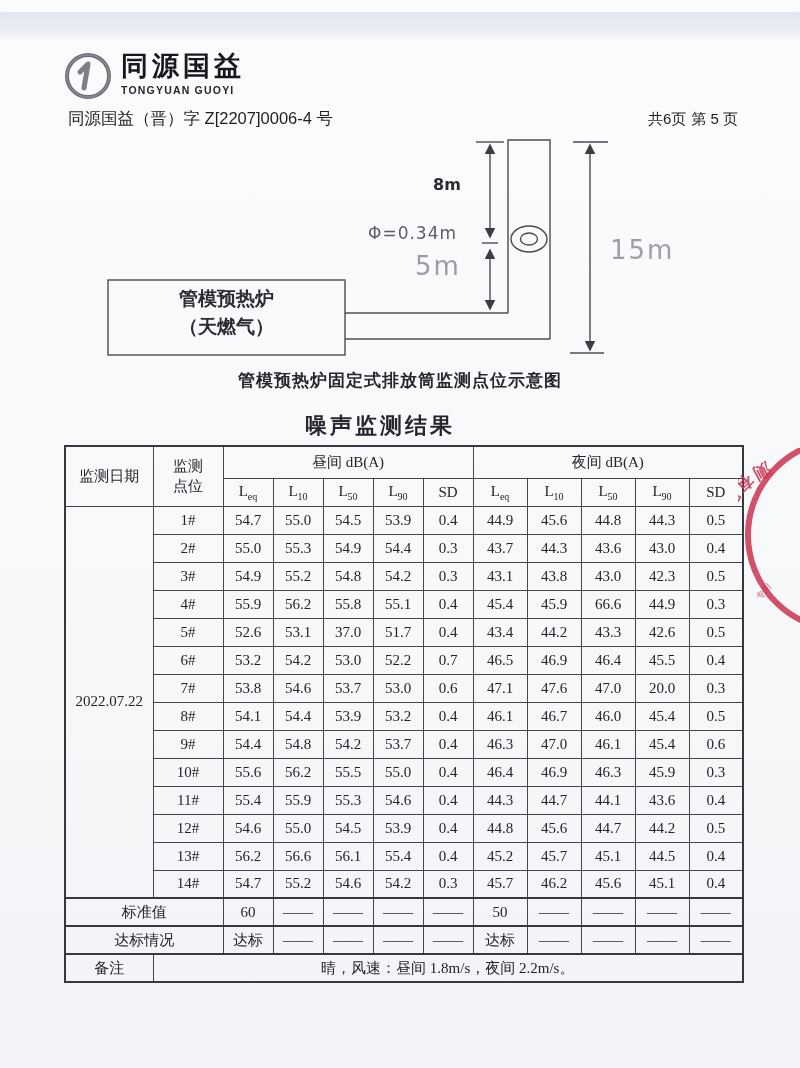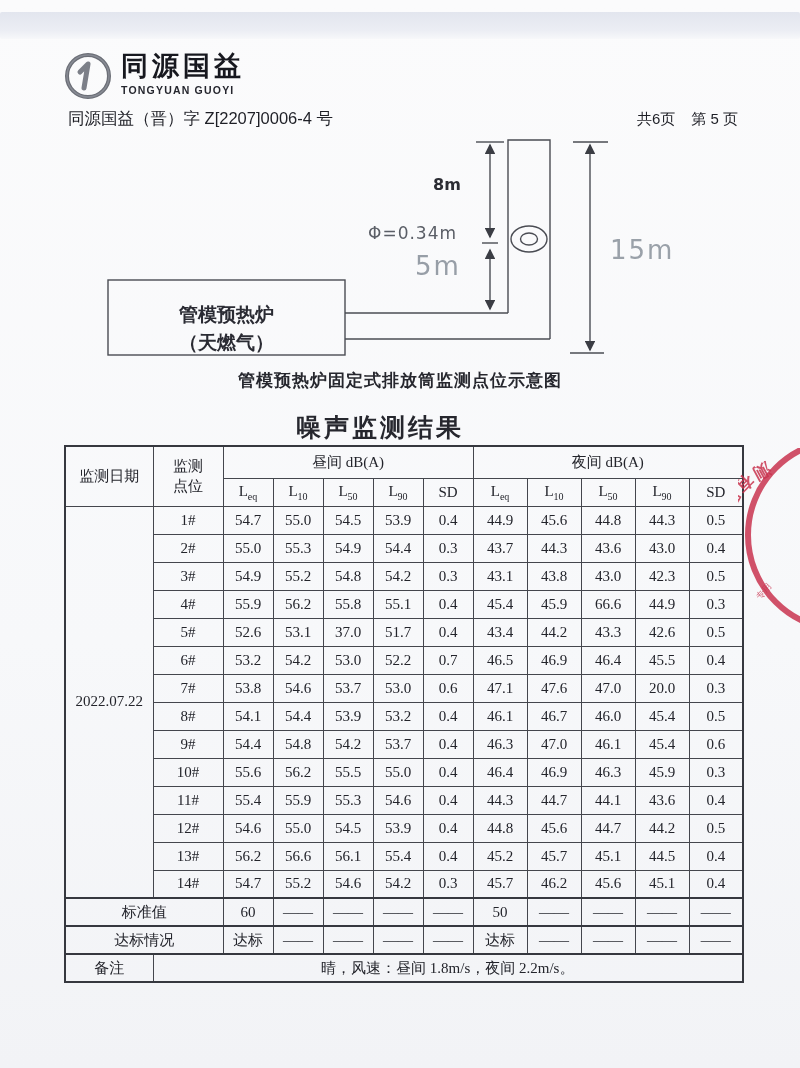--- a/index.html
+++ b/index.html
@@ -29,42 +29,42 @@
     display:flex; gap:40px; margin-left:72px; margin-top:8px;
     font-family:"Liberation Sans","DejaVu Sans",sans-serif;
     font-size:21px; font-weight:bold; color:#1c1d24; letter-spacing:5px;
   }
   .doc-row {
     position:absolute; top:108px; left:68px; right:62px;
     display:flex; justify-content:space-between; align-items:baseline;
     font-family:"Liberation Sans","DejaVu Sans",sans-serif;
   }
   .doc-number { font-size:16.5px; color:#1e1f26; }
-  .page-info { font-size:15px; color:#1e1f26; display:flex; gap:16px; }
+  .page-info { font-size:15px; color:#1e1f26; display:flex; gap:5px; }
   
   .diagram { position:absolute; top:135px; left:0; width:800px; height:240px; }
   .diagram svg { position:absolute; top:0; left:0; }
   .furnace-label {
-    position:absolute; left:108px; top:166px; width:237px; text-align:center;
+    position:absolute; left:108px; top:150px; width:237px; text-align:center;
     font-family:"Liberation Sans","DejaVu Sans",sans-serif;
     font-size:19px; font-weight:bold; color:#2a2b33; line-height:1.45;
   }
   .dim { position:absolute; font-family:"DejaVu Sans",sans-serif; }
   .dim-8m   { left:433px; top:40px;  font-size:16px; font-weight:bold; color:#2c2d34; }
   .dim-phi  { left:368px; top:88px;  font-size:17px; color:#5a5e66; letter-spacing:1px; }
   .dim-5m   { left:415px; top:116px; font-size:26px; color:#979ea7; letter-spacing:2px; }
   .dim-15m  { left:610px; top:100px; font-size:26px; color:#9aa1a9; letter-spacing:2px; }
   .caption {
     position:absolute; top:369px; left:0; width:800px; text-align:center;
     font-size:17px; color:#26272e; letter-spacing:1px; font-weight:bold;
   }
   
   .table-title {
     position:absolute; top:411px; left:0; width:760px; text-align:center;
-    font-size:25px; color:#26272e; letter-spacing:3px; font-weight:bold;
+    font-size:22px; color:#26272e; letter-spacing:3px; font-weight:bold;
   }
   table.noise {
     position:absolute; top:445px; left:64px;
     width:678px; border-collapse:collapse; table-layout:fixed;
     border:2px solid #36383f; color:#23242b;
   }
   table.noise th, table.noise td {
     border:1px solid #44464d; text-align:center; vertical-align:middle;
     font-size:15px; font-weight:normal; padding:0; overflow:hidden;
   }

